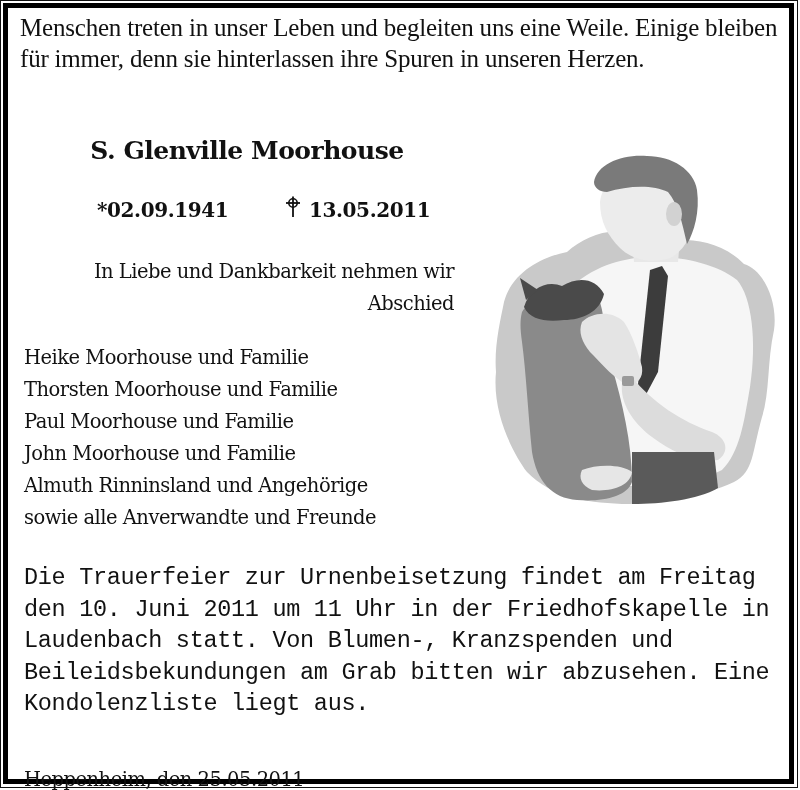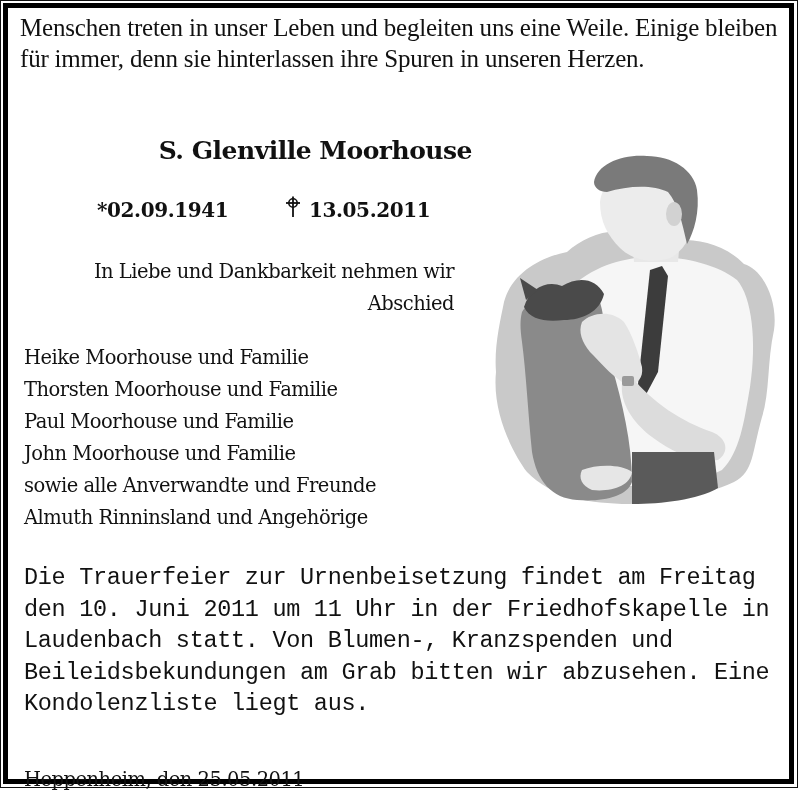--- a/index.html
+++ b/index.html
@@ -5,21 +5,21 @@
   html, body { margin: 0; padding: 0; background: #ffffff; }
   body { width: 800px; height: 790px; position: relative; overflow: hidden;
          font-family: "DejaVu Serif", "Liberation Serif", serif; color: #111; }
   .outer-frame { position: absolute; left: 0; top: 0; width: 796px; height: 786px;
                  border: 1px solid #111; }
   .inner-frame { position: absolute; left: 3px; top: 3px; width: 781px; height: 771px;
                  border: 5px solid #000; }
   .quote { position: absolute; left: 20px; top: 12px; width: 760px; text-align: left;
            font-family: "Liberation Serif", serif; font-size: 25px; line-height: 31px;
            letter-spacing: -0.2px; }
-  .name { position: absolute; left: 22px; top: 131px; width: 450px; text-align: right;
+  .name { position: absolute; left: 22px; top: 131px; width: 450px; text-align: center;
           font-family: "DejaVu Serif", serif; font-weight: bold; font-size: 25px;
           line-height: 40px; letter-spacing: -0.5px; }
   .dates { position: absolute; top: 193px; left: 0; width: 500px; height: 34px;
            font-family: "DejaVu Serif", serif; font-weight: bold; font-size: 20px; line-height: 34px; margin-left: 21px; }
   .birth { position: absolute; left: 76px; top: 0; letter-spacing: -0.4px; }
   .death { position: absolute; left: 264px; top: 0; display: flex; align-items: center; gap: 8px; letter-spacing: -0.4px; }
   .death svg { width: 16px; height: 22px; margin-top: -6px; }
   .block { position: absolute; left: 24px; font-family: "DejaVu Serif", serif;
            font-size: 19.5px; line-height: 32px; letter-spacing: -0.5px; }
   .farewell { top: 256px; width: 430px; text-align: right; }
@@ -52,22 +52,22 @@
   </span>
 </div>
 
 <div class="block farewell">In Liebe und Dankbarkeit nehmen wir Abschied</div>
 
 <div class="block family">
   <div>Heike Moorhouse und Familie</div>
   <div>Thorsten Moorhouse und Familie</div>
   <div>Paul Moorhouse und Familie</div>
   <div>John Moorhouse und Familie</div>
+  <div>Almuth Rinninsland und Angehörige</div>
   <div>sowie alle Anverwandte und Freunde</div>
-  <div>Almuth Rinninsland und Angehörige</div>
 </div>
 
 <div class="block ceremony">Die Trauerfeier zur Urnenbeisetzung findet am Freitag den 10. Juni 2011 um 11 Uhr in der Friedhofskapelle in Laudenbach statt. Von Blumen-, Kranzspenden und Beileidsbekundungen am Grab bitten wir abzusehen. Eine Kondolenzliste liegt aus.</div>
 
 <div class="block footer">
   <div>Heppenheim, den 25.05.2011</div>
 </div>
 
 <svg class="photo" viewBox="0 0 300 360">
 

